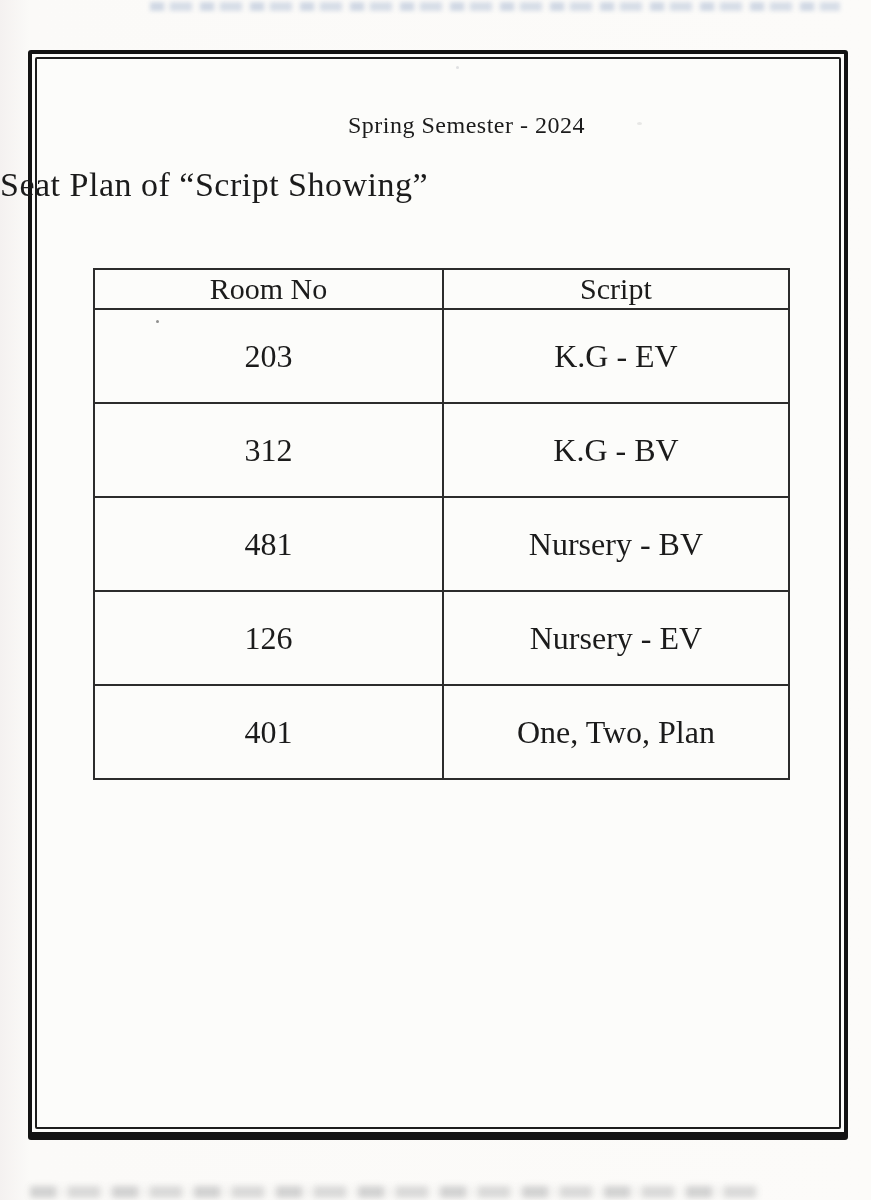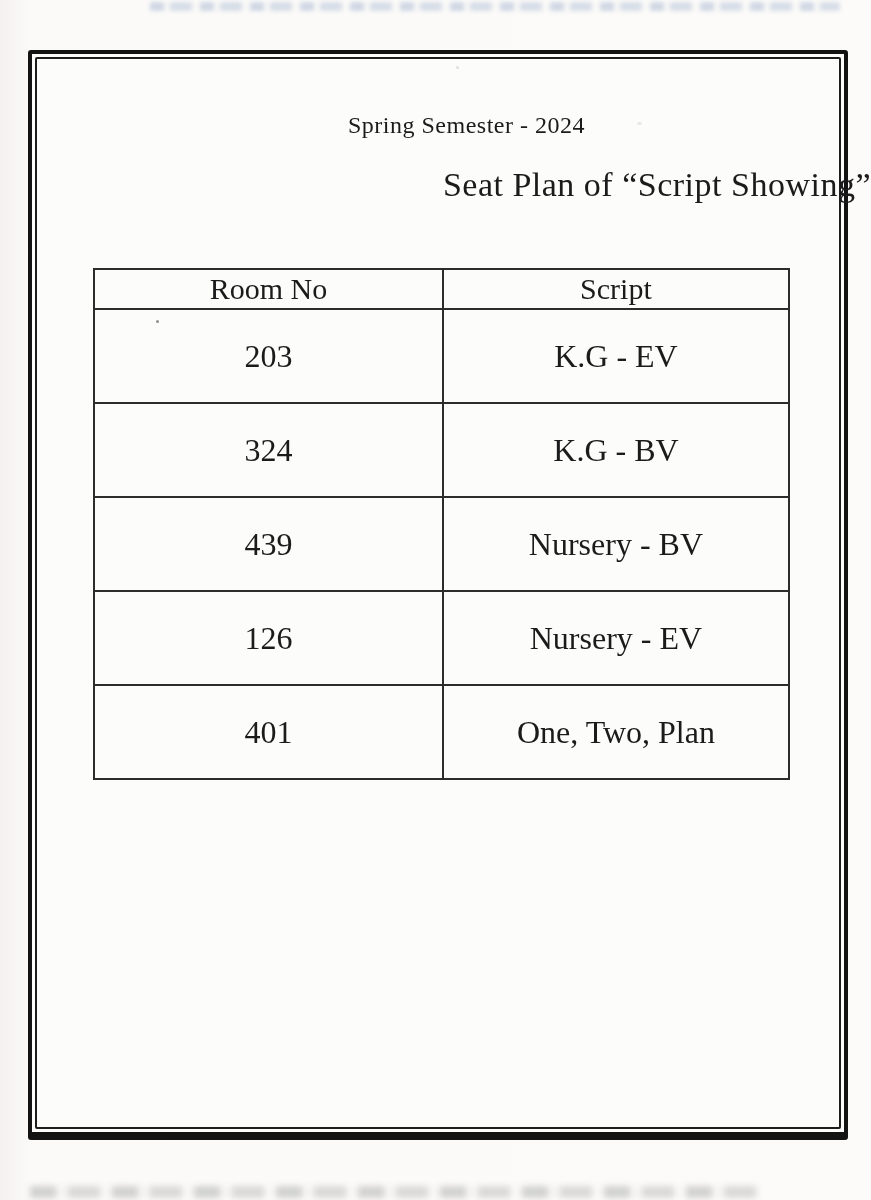--- a/index.html
+++ b/index.html
@@ -65,21 +65,21 @@
     text-align: center;
     font-size: 24px;
     font-weight: 400;
     letter-spacing: 0.5px;
     padding-left: 31px;
   }
   .page-subtitle {
     position: absolute;
     left: 0; top: 166px;
     width: 100%;
-    text-align: right;
+    text-align: left;
     font-size: 34px;
     font-weight: 400;
     letter-spacing: 0.5px;
   }
 
   .seat-table-wrap {
     position: absolute;
     left: 93px; top: 268px;
     width: 697px;
   }
@@ -138,25 +138,25 @@
           <th style="width:50.2%">Room No</th>
           <th>Script</th>
         </tr>
       </thead>
       <tbody>
         <tr>
           <td>203</td>
           <td>K.G - EV</td>
         </tr>
         <tr>
-          <td>324</td>
+          <td>312</td>
           <td>K.G - BV</td>
         </tr>
         <tr>
-          <td>439</td>
+          <td>481</td>
           <td>Nursery - BV</td>
         </tr>
         <tr>
           <td>126</td>
           <td>Nursery - EV</td>
         </tr>
         <tr>
           <td>401</td>
           <td>One, Two, Plan</td>
         </tr>

